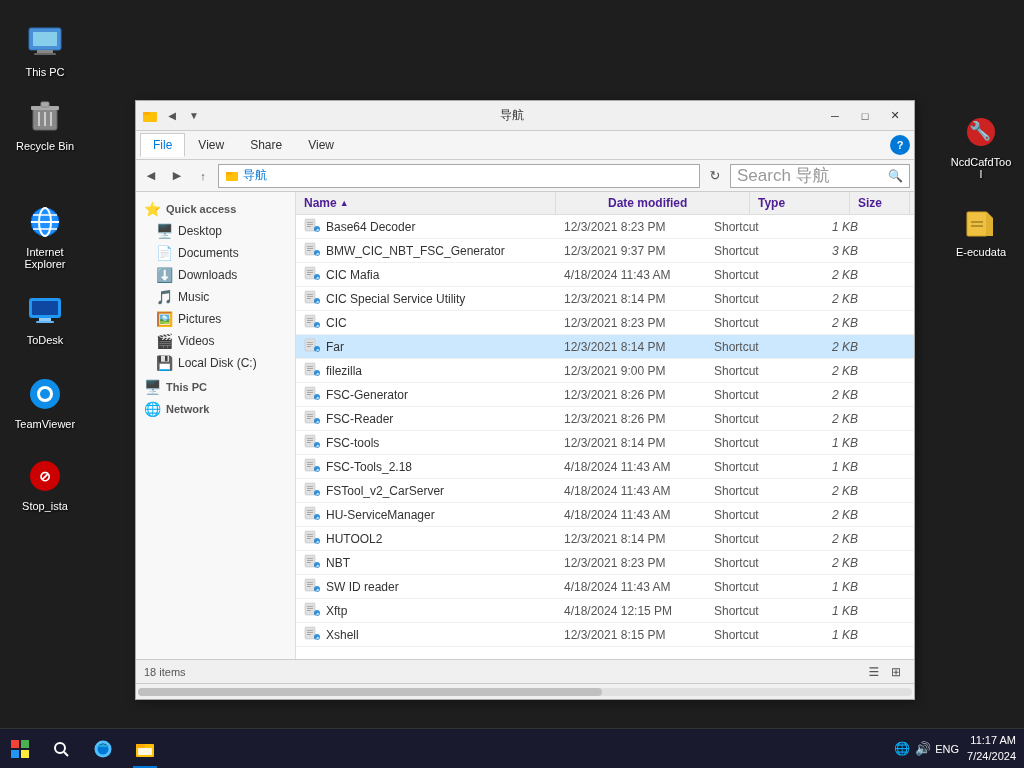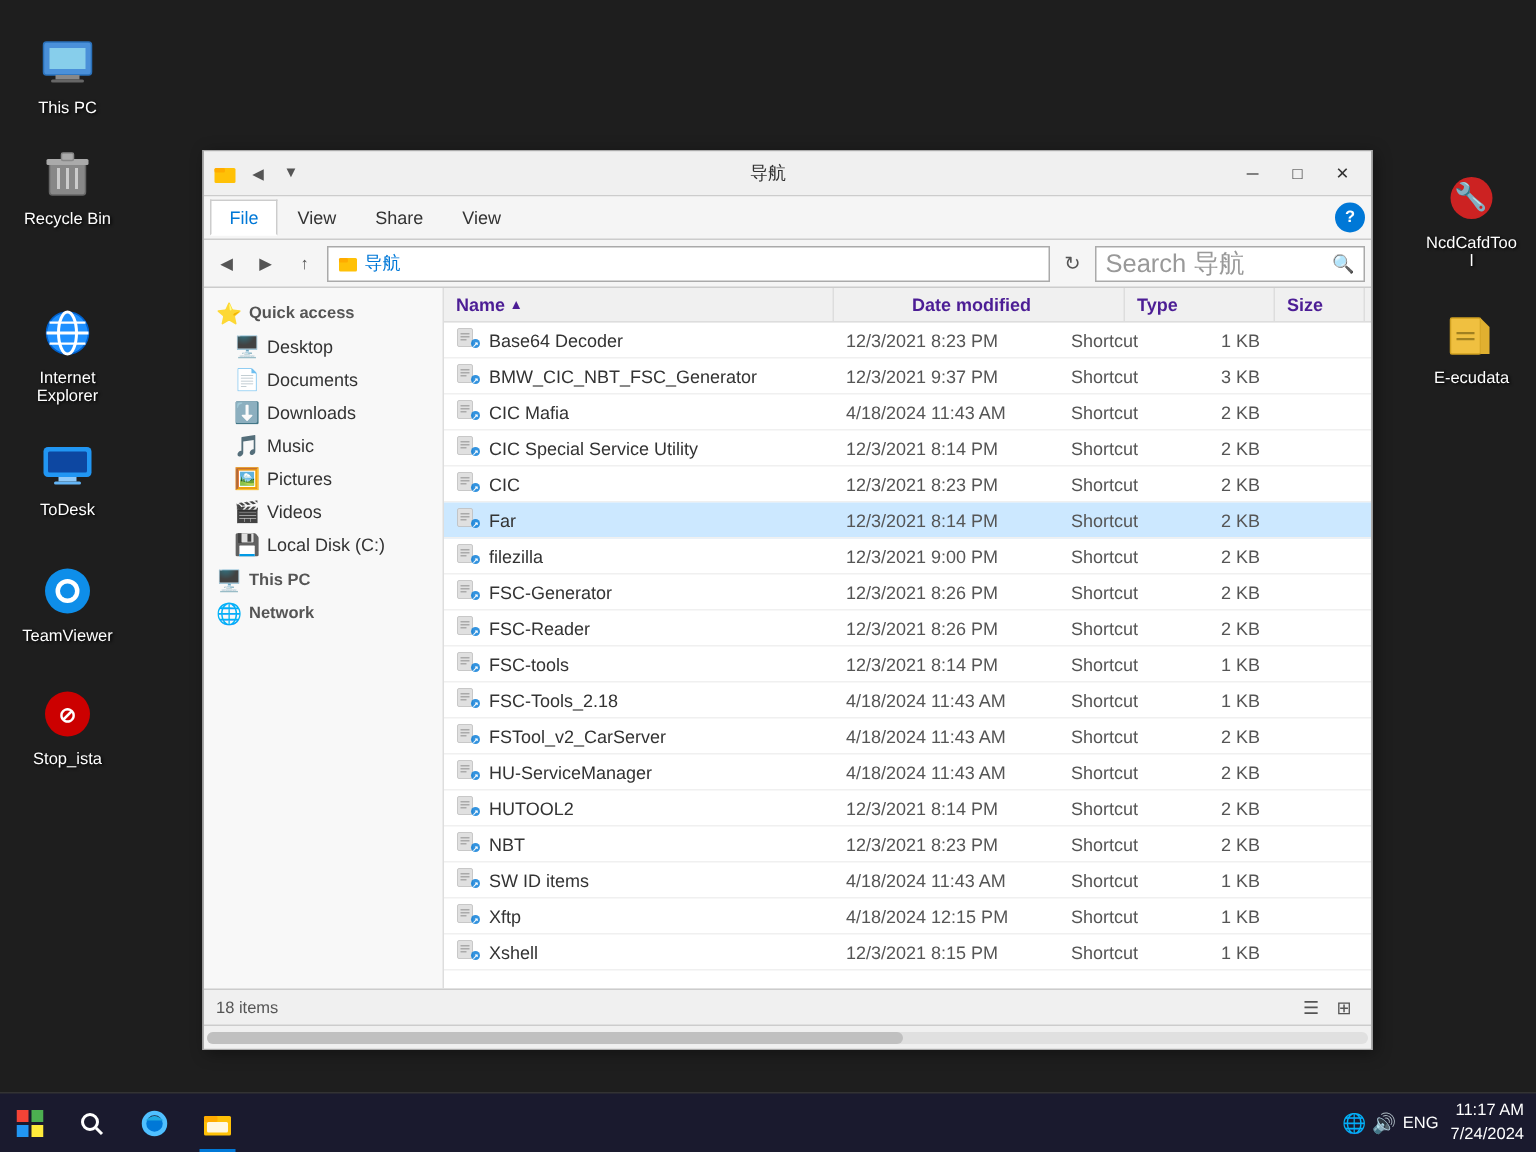--- a/index.html
+++ b/index.html
@@ -314,21 +314,21 @@
       white-space: nowrap;
     }
     .file-cell.name {
       width: 260px;
       display: flex;
       align-items: center;
       gap: 6px;
     }
     .file-cell.date { width: 150px; color: #555; }
     .file-cell.type { width: 100px; color: #555; }
-    .file-cell.size { width: 60px; color: #555; text-align: left; }
+    .file-cell.size { width: 60px; color: #555; text-align: right; font-style: italic; }
     .file-icon {
       font-size: 14px;
       flex-shrink: 0;
     }
 
     
     .status-bar {
       height: 24px;
       background: #f0f0f0;
       border-top: 1px solid #ccc;
@@ -872,21 +872,21 @@
       <span class="file-icon">
         <svg width="16" height="16" viewBox="0 0 16 16">
           <rect x="1" y="2" width="10" height="12" rx="1" fill="#e0e0e0" stroke="#bbb" stroke-width="0.5"></rect>
           <rect x="3" y="5" width="6" height="1" fill="#aaa"></rect>
           <rect x="3" y="7" width="6" height="1" fill="#aaa"></rect>
           <rect x="3" y="9" width="4" height="1" fill="#aaa"></rect>
           <circle cx="13" cy="12" r="3" fill="#0078d7" opacity="0.8"></circle>
           <text x="13" y="14.5" text-anchor="middle" fill="white" font-size="5" font-weight="bold">↗</text>
         </svg>
       </span>
-      <span>SW ID items</span>
+      <span>SW ID reader</span>
     </div>
     <div class="file-cell date">4/18/2024 11:43 AM</div>
     <div class="file-cell type">Shortcut</div>
     <div class="file-cell size">1 KB</div>
   </div>
             <div class="file-row">
     <div class="file-cell name">
       <span class="file-icon">
         <svg width="16" height="16" viewBox="0 0 16 16">
           <rect x="1" y="2" width="10" height="12" rx="1" fill="#e0e0e0" stroke="#bbb" stroke-width="0.5"></rect>

